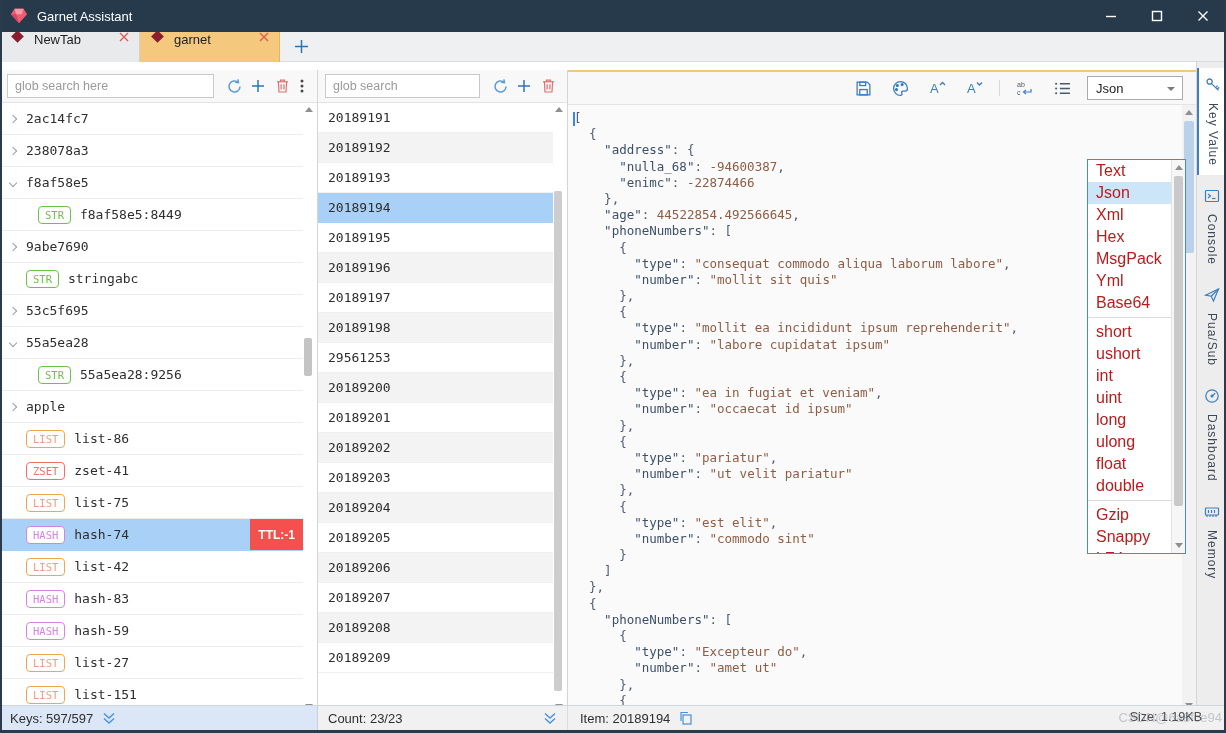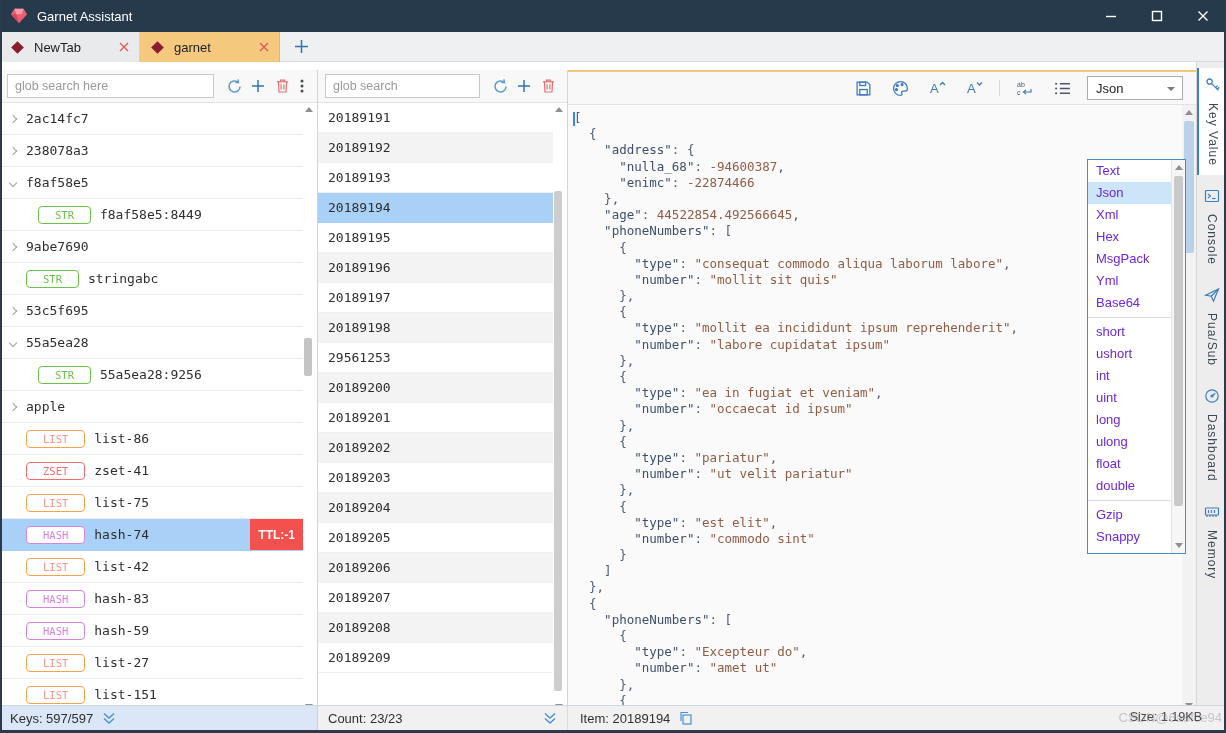--- a/index.html
+++ b/index.html
@@ -11,21 +11,21 @@
   
   .titlebar{position:absolute;left:0;top:0;width:1226px;height:32px;background:#263a4c;display:flex;align-items:center;padding-left:10px;z-index:55}
   .titlebar .gem{width:18px;height:18px;margin-right:9px}
   .titlebar .t-title{color:#fff;font-size:13px}
   .win-controls{position:absolute;right:0;top:0;height:32px;display:flex}
   .win-btn{width:46px;height:32px;display:flex;align-items:center;justify-content:center;cursor:default}
   .win-btn svg{display:block}
 
   
   .tabbar{position:absolute;left:0;top:32px;width:1226px;height:30px;background:#eef0f1;border-bottom:1px solid #d9dadb;display:flex;z-index:50}
-  .tab{width:140px;height:30px;display:flex;align-items:center;padding:0 10px;background:#e8eaec;border-right:1px solid #d2d2d2}
+  .tab{width:140px;height:30px;display:flex;padding:0 10px;background:#e8eaec;border-right:1px solid #d2d2d2}
   .tab.active{background:#f4c87d;border-right:1px solid #e5b564}
   .tab .diamond{width:9px;height:9px;background:#8a1e30;transform:rotate(45deg);margin:0 3px;flex:none}
   .tab .tab-label{flex:1;margin-left:9px;font-size:13px;color:#1e1e1e;white-space:nowrap}
   .tab-add{width:42px;display:flex;align-items:center;justify-content:center}
 
   
   .content{position:absolute;left:0;top:62px;width:1226px;height:643px}
   .panel{position:absolute;top:8px;height:643px;background:#fff}
   .panel.left{left:0;width:318px;border-right:1px solid #d5d5d5}
   .panel.middle{left:318px;width:250px;border-right:1px solid #d5d5d5}
@@ -40,21 +40,21 @@
 
   
   .key-list{position:absolute;left:0;top:33px;width:303px;height:610px;overflow:hidden;background:#fff}
   .krow{height:32px;display:flex;align-items:center;padding-left:10px;border-bottom:1px solid #ececec;font-family:"DejaVu Sans Mono",monospace;font-size:13px;color:#2e2e2e;position:relative}
   .krow.sel{background:#a9d1f7;border-bottom:1px solid #a9d1f7}
   .twisty{width:16px;flex:none;display:flex;align-items:center}
   .twisty i{display:block;width:6px;height:6px;border-top:1.6px solid #9aa0a6;border-right:1.6px solid #9aa0a6;transform:rotate(45deg)}
   .twisty.open i{transform:rotate(135deg)}
   .indent{width:16px;flex:none}
   .indent.deep{width:28px}
-  .badge{font-family:"DejaVu Sans Mono",monospace;font-size:10.5px;padding:2px 16px;border-radius:4px;border:1.2px solid;margin-right:9px;background:#fff;flex:none}
+  .badge{font-family:"DejaVu Sans Mono",monospace;font-size:10.5px;padding:2px 6px;border-radius:4px;border:1.2px solid;margin-right:9px;background:#fff;flex:none}
   .b-STR{border-color:#6cc24a;color:#6cc24a}
   .b-LIST{border-color:#f2a54c;color:#f4998a}
   .b-ZSET{border-color:#f56c6c;color:#f56c6c}
   .b-HASH{border-color:#d584dd;color:#d584dd}
   .klabel{white-space:nowrap}
   .ttl{margin-left:auto;align-self:stretch;display:flex;align-items:center;background:#f4504e;color:#fff;font-family:"Liberation Sans",sans-serif;font-size:12px;font-weight:bold;padding:0 8px}
 
   
   .sb{position:absolute;top:33px;bottom:0;width:12px;right:2px}
   .sb .tri-up{position:absolute;top:4px;left:2px;width:0;height:0;border-left:4px solid transparent;border-right:4px solid transparent;border-bottom:5px solid #909090}
@@ -83,21 +83,21 @@
   .nu{color:#8f5c44}
   .pn{color:#4d5b6e}
   .ed-sb{position:absolute;right:0;top:33px;width:14px;height:608px;background:#f2f2f2}
   .ed-sb .tri-up{position:absolute;top:5px;left:3px;width:0;height:0;border-left:4px solid transparent;border-right:4px solid transparent;border-bottom:5px solid #8f8f8f}
   .ed-sb .tri-down{position:absolute;bottom:5px;left:3px;width:0;height:0;border-left:4px solid transparent;border-right:4px solid transparent;border-top:5px solid #8f8f8f}
   .ed-sb .thumb{position:absolute;left:2px;top:16px;width:10px;height:132px;background:#b9d2ea;border-radius:2px}
 
   
   .dropdown{position:absolute;left:1087px;top:97px;width:99px;height:395px;background:#fff;border:1px solid #4a8bc2;z-index:40;display:flex;overflow:hidden}
   .dd-opts{flex:1;overflow:hidden}
-  .dd-opt{height:22px;line-height:22px;padding-left:8px;font-size:13px;color:#6d28d9;white-space:nowrap}
+  .dd-opt{height:22px;line-height:22px;padding-left:8px;font-size:16px;color:#b91c1c;white-space:nowrap}
   .dd-opt.sel{background:#cde5f8}
   .dd-sep{height:1px;background:#dcdcdc;margin:3px 0}
   .dd-sb{width:14px;background:#f6f6f6;border-left:1px solid #e3e3e3;position:relative}
   .dd-sb .tri-up{position:absolute;top:5px;left:3px;width:0;height:0;border-left:4px solid transparent;border-right:4px solid transparent;border-bottom:5px solid #8f8f8f}
   .dd-sb .tri-down{position:absolute;bottom:5px;left:3px;width:0;height:0;border-left:4px solid transparent;border-right:4px solid transparent;border-top:5px solid #8f8f8f}
   .dd-sb .thumb{position:absolute;left:2px;top:16px;width:9px;height:330px;background:#c9c9c9;border-radius:2px}
 
   
   .vtab{display:flex;flex-direction:column;align-items:center;padding:9px 0;margin-bottom:4px;cursor:default}
   .vtab.active{background:#fff;border-left:2px solid #3e7fbe}

